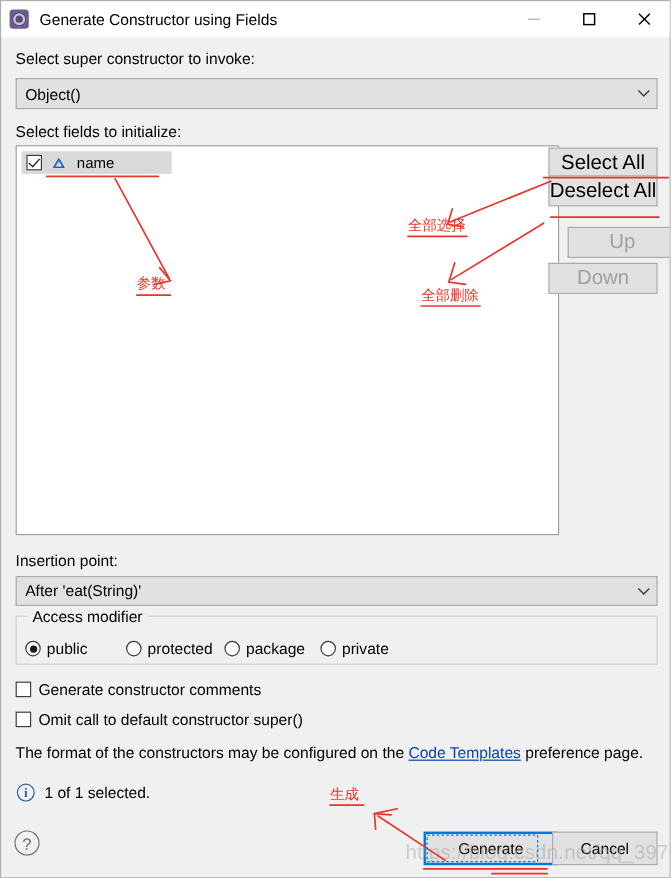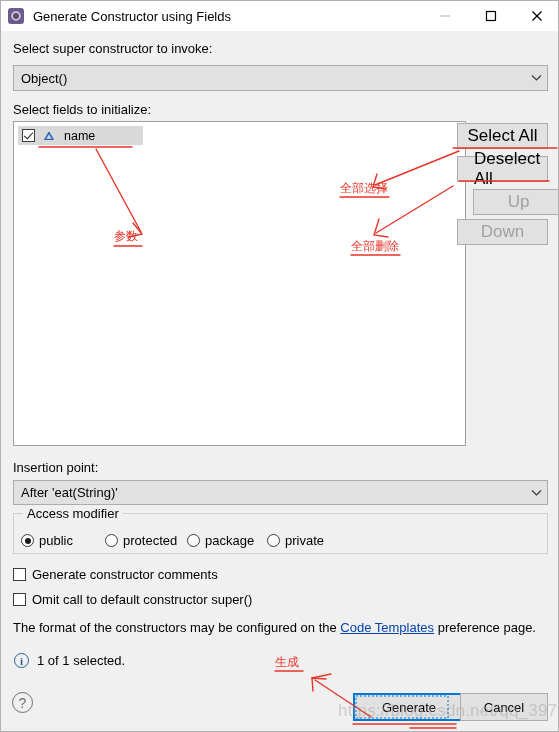--- a/index.html
+++ b/index.html
@@ -379,21 +379,21 @@
         <svg width="14" height="14" viewBox="0 0 14 14">
           <polygon points="7,3 11.5,10.5 2.5,10.5" fill="#3a7bd5" stroke="#1d4f9e" stroke-width="0.8"></polygon>
           <polygon points="7,5.5 9.6,9.8 4.4,9.8" fill="#cfe1f7"></polygon>
         </svg>
       </div>
       <div class="field-label">name</div>
     </div>
   </div>
 
   <div class="sbtn" style="left:456px; top:122px; width:91px; height:26px;">Select All</div>
-  <div class="sbtn" style="left:456px; top:155px; width:91px; height:26px;padding-left:16px;">Deselect All</div>
+  <div class="sbtn" style="left:456px; top:145px; width:91px; height:26px;">Deselect All</div>
   <div class="sbtn disabled" style="left:456px; top:188px; width:91px; height:26px;margin-left:16px;">Up</div>
   <div class="sbtn disabled" style="left:456px; top:218px; width:91px; height:26px;">Down</div>
 
   <div class="label" style="left:12px; top:459px;">Insertion point:</div>
 
   <div class="combo" style="left:12px; top:479px; width:535px; height:25px;">
     <div class="combo-value">After 'eat(String)'</div>
     <div class="chev">
       <svg width="11" height="8" viewBox="0 0 11 8">
           <polyline points="1,1.5 5.5,6 10,1.5" fill="none" stroke="#3c3c3c" stroke-width="1.2"></polyline>

